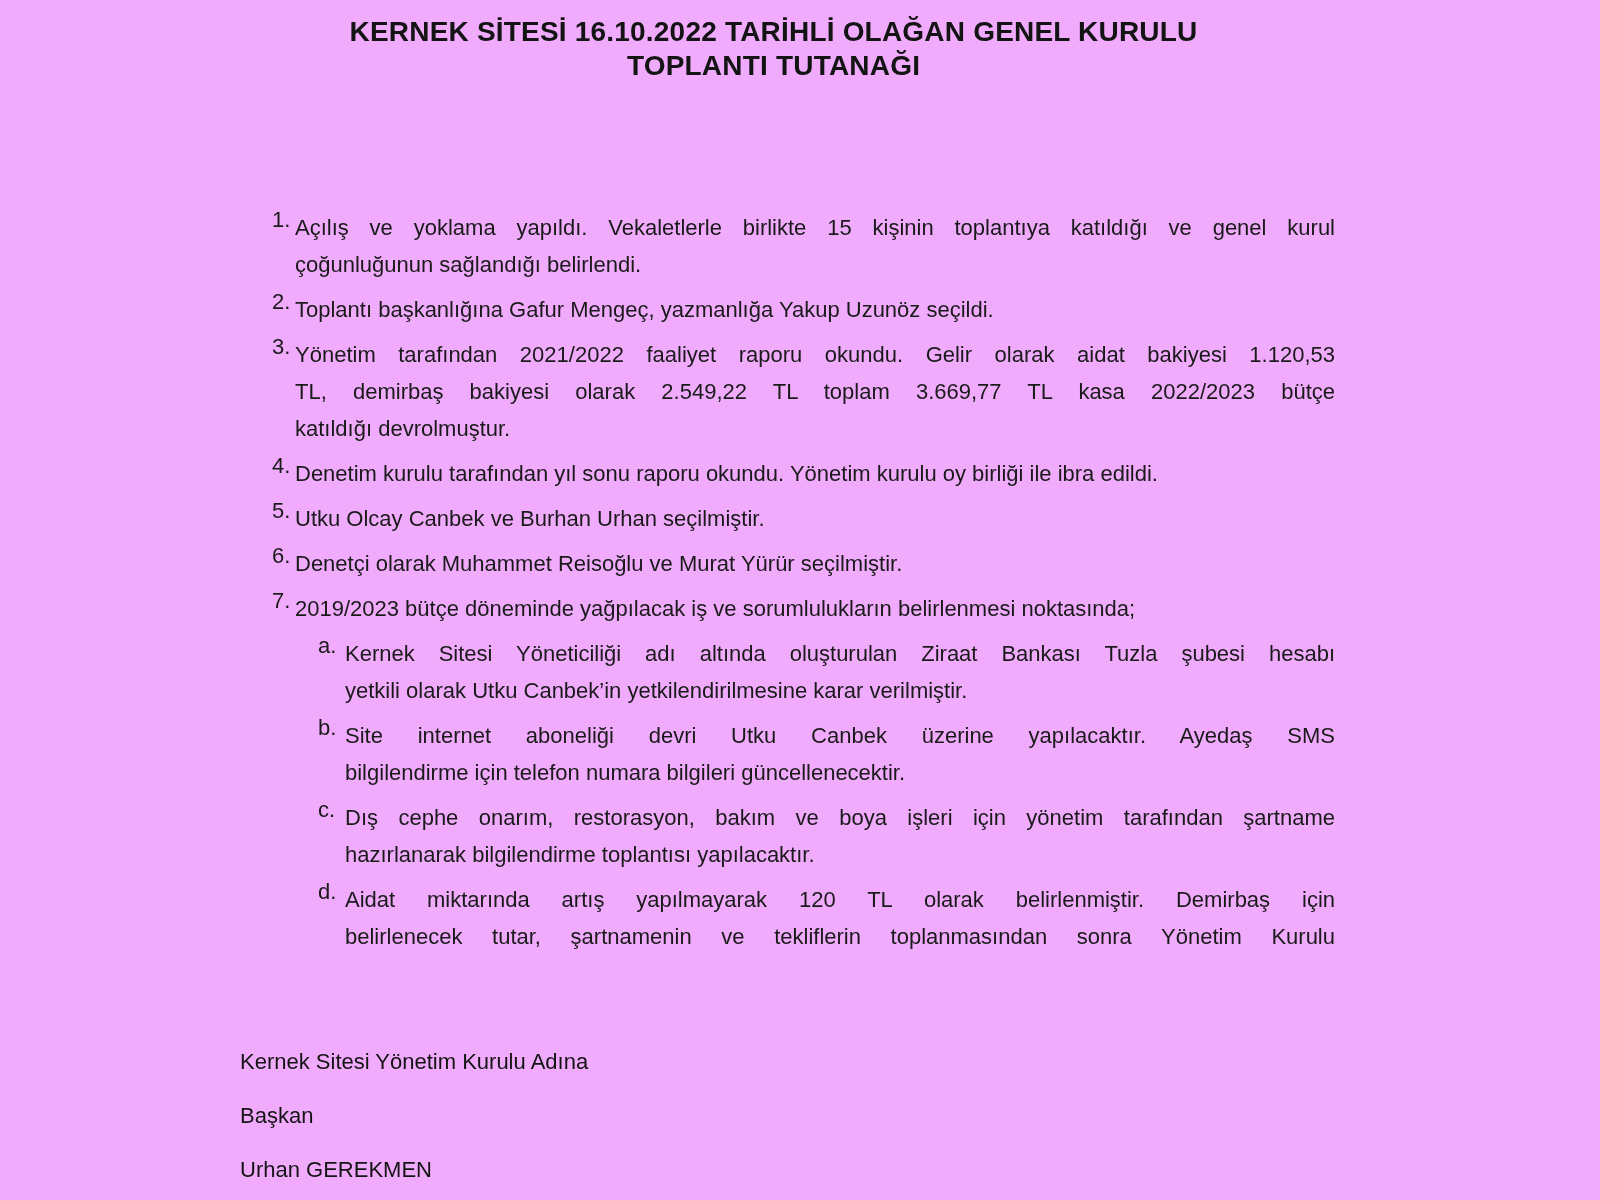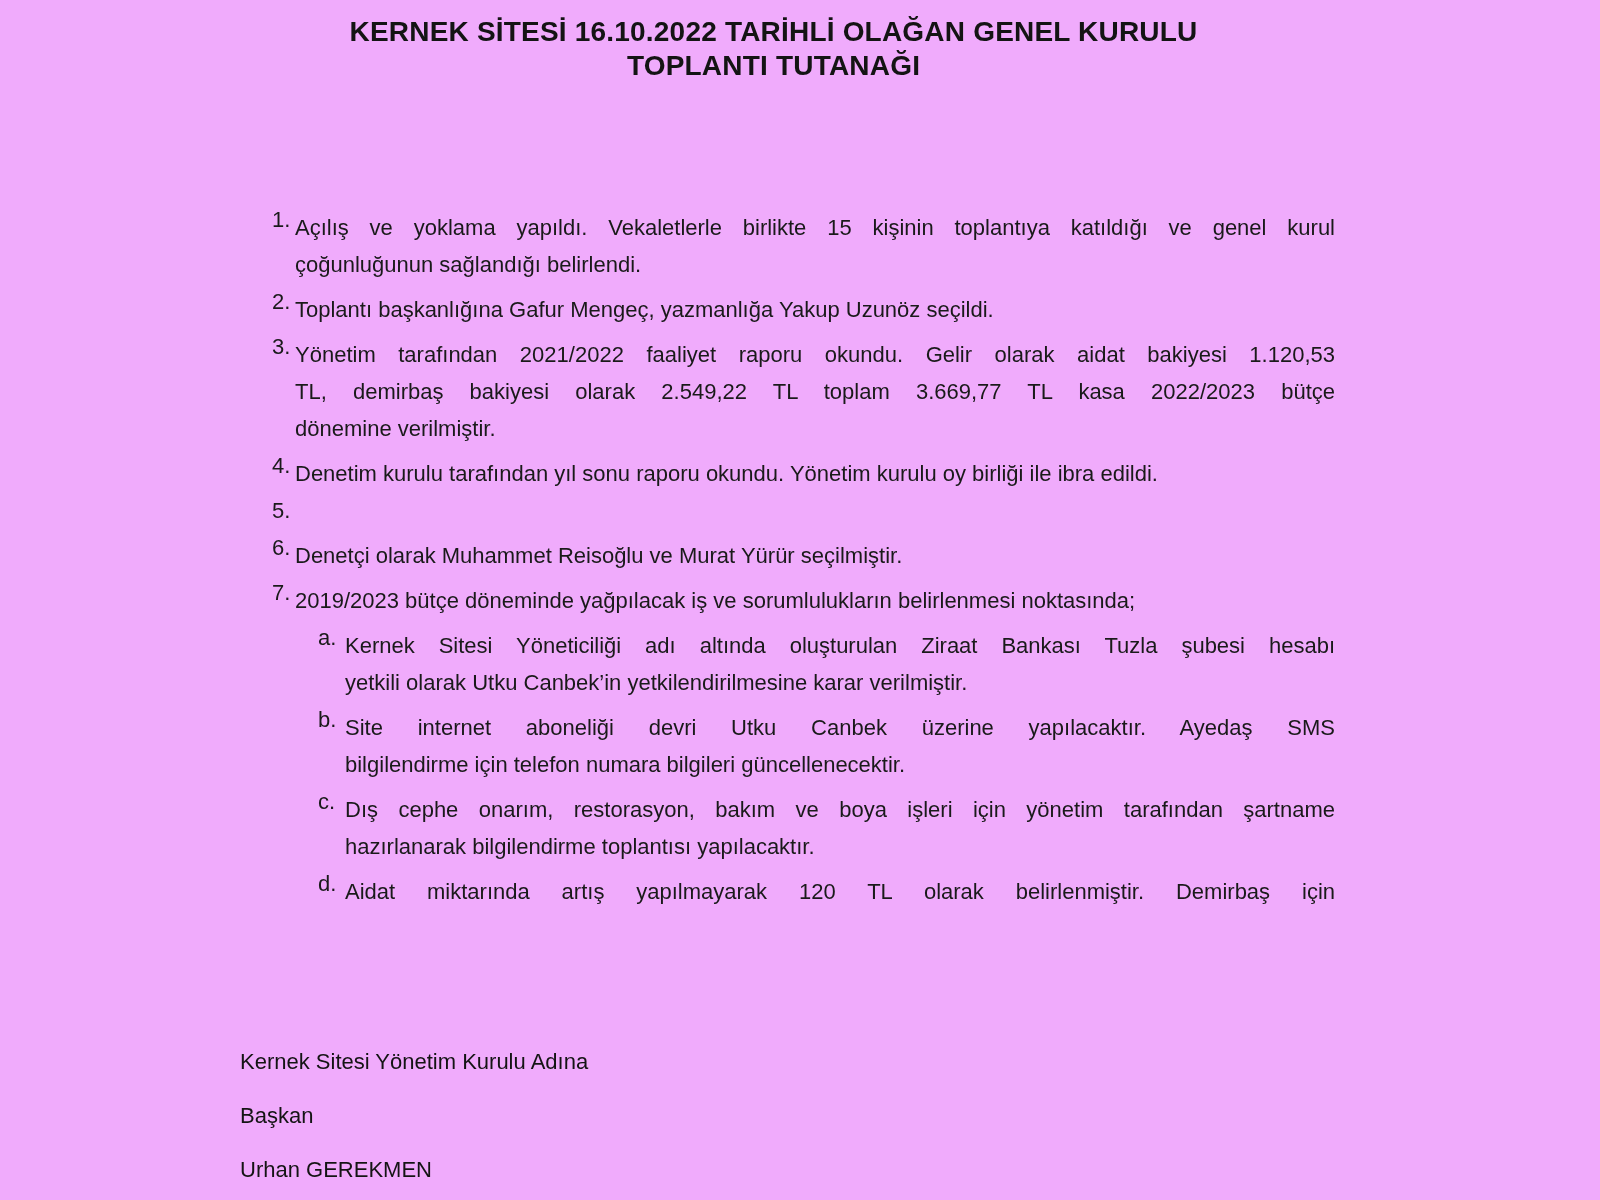--- a/index.html
+++ b/index.html
@@ -77,32 +77,33 @@
         <div class="marker">2.</div>
         <div class="body">
           <div class="line">Toplantı başkanlığına Gafur Mengeç, yazmanlığa Yakup Uzunöz seçildi.</div>
         </div>
       </div>
       <div class="row l1">
         <div class="marker">3.</div>
         <div class="body">
           <div class="line just">Yönetim tarafından 2021/2022 faaliyet raporu okundu. Gelir olarak aidat bakiyesi 1.120,53</div>
           <div class="line just">TL, demirbaş bakiyesi olarak 2.549,22 TL toplam 3.669,77 TL kasa 2022/2023 bütçe</div>
-          <div class="line">dönemine verilmiştir.</div>
+          <div class="line">katıldığı devrolmuştur.</div>
         </div>
       </div>
       <div class="row l1">
         <div class="marker">4.</div>
         <div class="body">
           <div class="line">Denetim kurulu tarafından yıl sonu raporu okundu. Yönetim kurulu oy birliği ile ibra edildi.</div>
         </div>
       </div>
       <div class="row l1">
         <div class="marker">5.</div>
         <div class="body">
+          <div class="line">Utku Olcay Canbek ve Burhan Urhan seçilmiştir.</div>
         </div>
       </div>
       <div class="row l1">
         <div class="marker">6.</div>
         <div class="body">
           <div class="line">Denetçi olarak Muhammet Reisoğlu ve Murat Yürür seçilmiştir.</div>
         </div>
       </div>
       <div class="row l1">
         <div class="marker">7.</div>
@@ -128,20 +129,21 @@
         <div class="marker">c.</div>
         <div class="body">
           <div class="line just">Dış cephe onarım, restorasyon, bakım ve boya işleri için yönetim tarafından şartname</div>
           <div class="line">hazırlanarak bilgilendirme toplantısı yapılacaktır.</div>
         </div>
       </div>
       <div class="row l2">
         <div class="marker">d.</div>
         <div class="body">
           <div class="line just">Aidat miktarında artış yapılmayarak 120 TL olarak belirlenmiştir. Demirbaş için</div>
+          <div class="line just">belirlenecek tutar, şartnamenin ve tekliflerin toplanmasından sonra Yönetim Kurulu</div>
         </div>
       </div>
     </div>
 
   <div class="signature-block">
     <div class="sig-line">Kernek Sitesi Yönetim Kurulu Adına</div>
     <div class="sig-line">Başkan</div>
     <div class="sig-line">Urhan GEREKMEN</div>
   </div>
 

